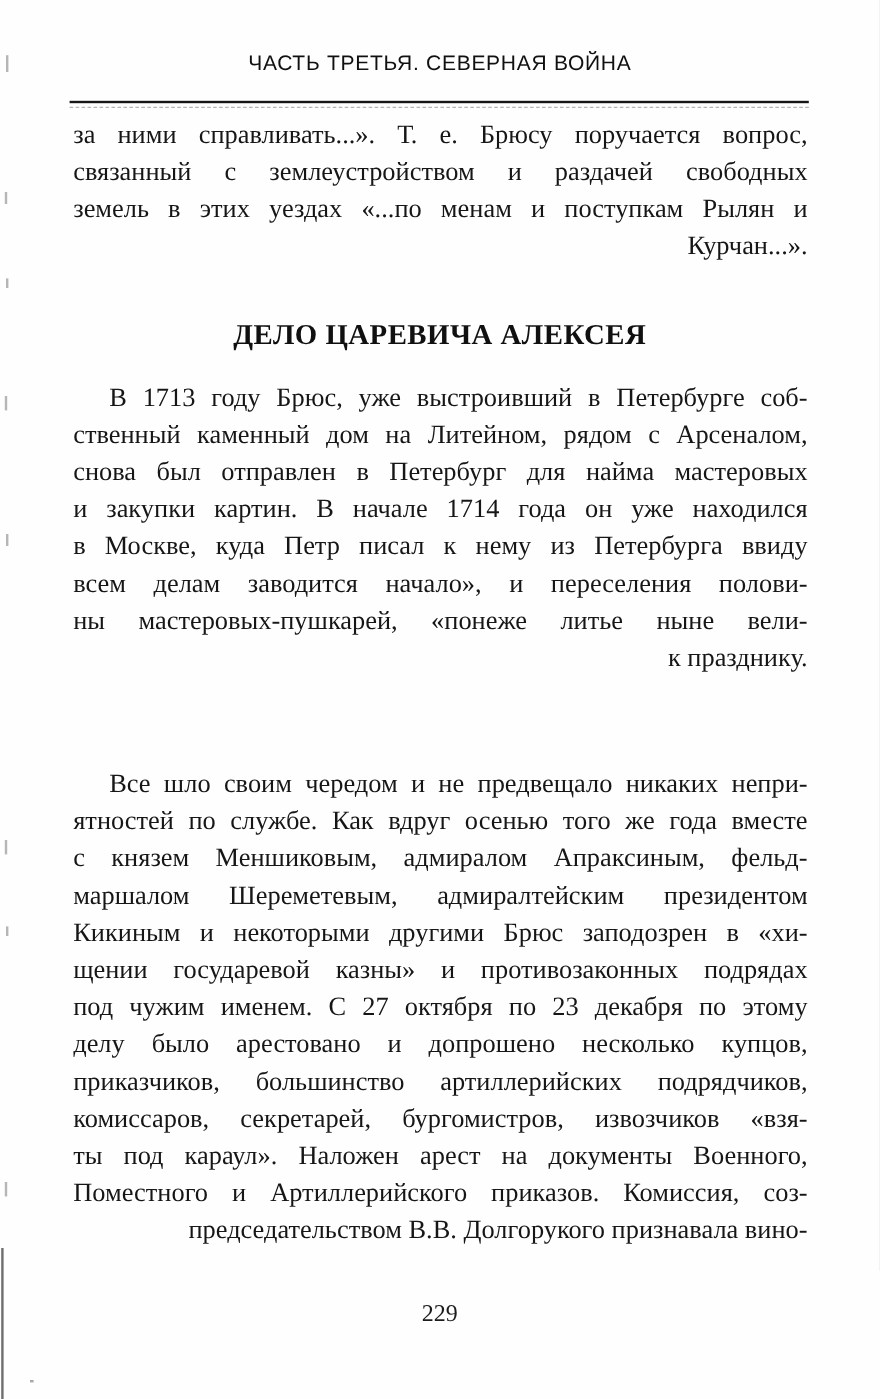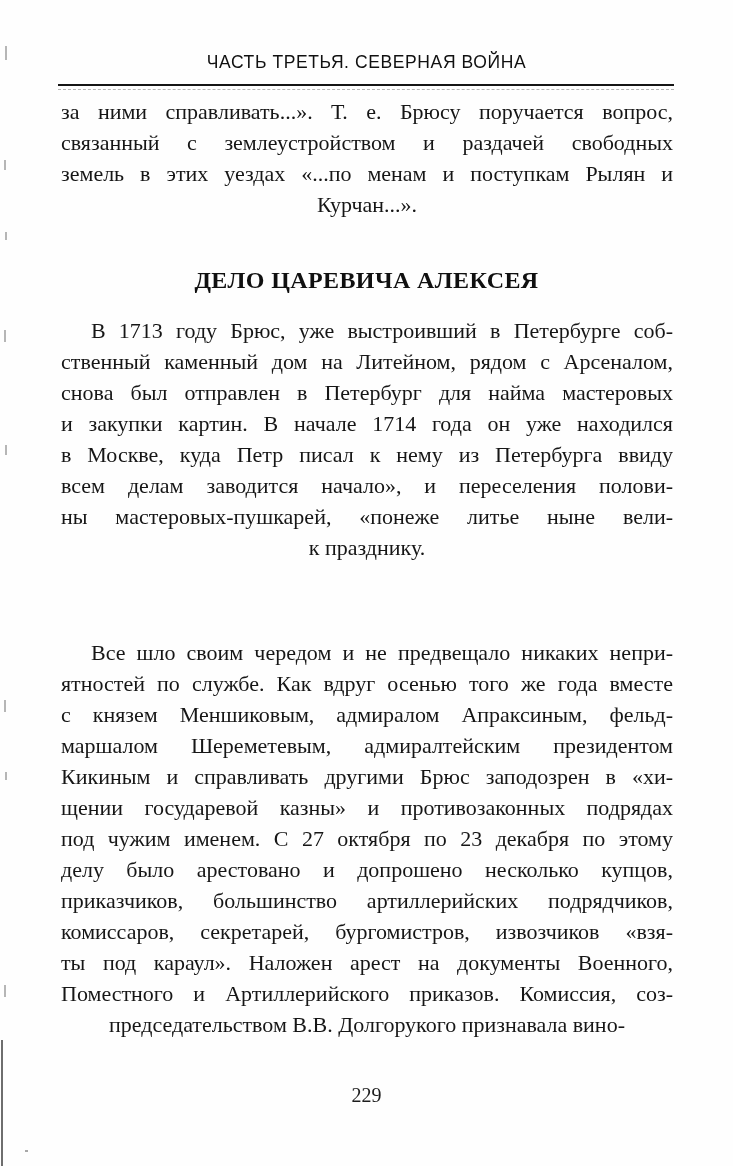--- a/index.html
+++ b/index.html
@@ -7,21 +7,21 @@
     position: relative;
     width: 733px;
     height: 1166px;
     background: #fefefe;
     overflow: hidden;
     font-family: "Liberation Serif", serif;
     color: #161616;
   }
   .running-head {
     position: absolute;
-    top: 52px; left: 0; width: 733px;
+    top: 42px; left: 0; width: 733px;
     text-align: center;
     font-family: "Liberation Sans", sans-serif;
     font-size: 17.5px;
     letter-spacing: 0.6px;
     color: #101010;
   }
   .head-rule {
     position: absolute;
     top: 84px; left: 58px; width: 616px; height: 2px;
     background: #151515;
@@ -37,21 +37,21 @@
     width: 612px;
     font-size: 22px;
   }
   .line {
     height: 31px;
     line-height: 31px;
     overflow: hidden;
     text-align: justify;
   }
   .line::after { content: ""; display: inline-block; width: 100%; height: 0; }
-  .line.ragged { text-align: center; }
+  .line.ragged { text-align: right; }
   .line.ragged::after { content: none; }
   .line.indent { text-indent: 30px; }
   .p1 { top: 96px; }
   .section-heading {
     position: absolute;
     top: 267px; left: 0; width: 733px;
     margin: 0;
     text-align: center;
     font-family: "Liberation Serif", serif;
     font-weight: bold;
@@ -117,21 +117,21 @@
       <div class="line">всем делам заводится начало», и переселения полови-</div>
       <div class="line">ны мастеровых-пушкарей, «понеже литье ныне вели-</div>
       <div class="line ragged">к празднику.</div>
     </div>
 
   <div class="para p3">
       <div class="line indent">Все шло своим чередом и не предвещало никаких непри-</div>
       <div class="line">ятностей по службе. Как вдруг осенью того же года вместе</div>
       <div class="line">с князем Меншиковым, адмиралом Апраксиным, фельд-</div>
       <div class="line">маршалом Шереметевым, адмиралтейским президентом</div>
-      <div class="line">Кикиным и справливать другими Брюс заподозрен в «хи-</div>
+      <div class="line">Кикиным и некоторыми другими Брюс заподозрен в «хи-</div>
       <div class="line">щении государевой казны» и противозаконных подрядах</div>
       <div class="line">под чужим именем. С 27 октября по 23 декабря по этому</div>
       <div class="line">делу было арестовано и допрошено несколько купцов,</div>
       <div class="line">приказчиков, большинство артиллерийских подрядчиков,</div>
       <div class="line">комиссаров, секретарей, бургомистров, извозчиков «взя-</div>
       <div class="line">ты под караул». Наложен арест на документы Военного,</div>
       <div class="line">Поместного и Артиллерийского приказов. Комиссия, соз-</div>
       <div class="line ragged">председательством В.В. Долгорукого признавала вино-</div>
     </div>
 

